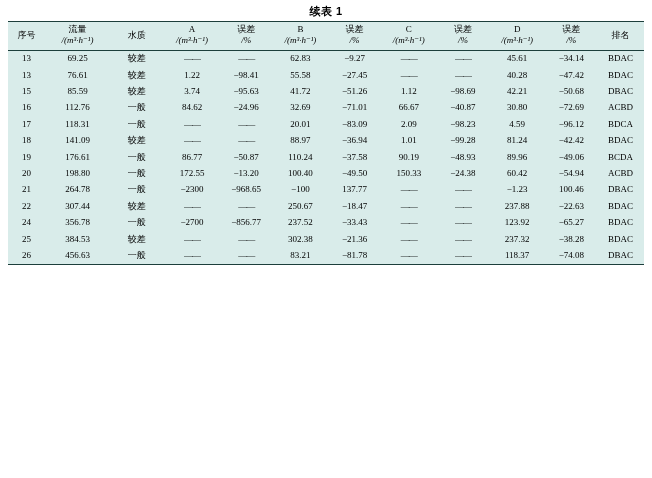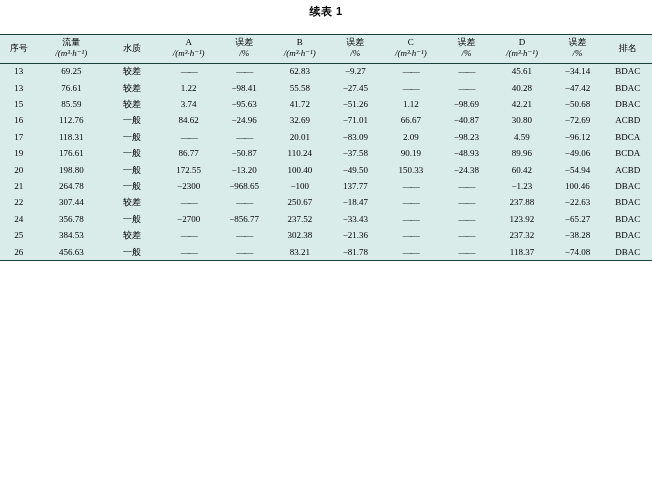--- a/index.html
+++ b/index.html
@@ -20,25 +20,25 @@
     height: 478px;
     background: #ffffff;
     box-sizing: border-box;
   }
   .table-caption {
     text-align: center;
     font-size: 11px;
     font-weight: bold;
     font-family: "Liberation Sans", sans-serif;
     padding-top: 4px;
-    padding-bottom: 15px;
+    padding-bottom: 2px;
     letter-spacing: 0.5px;
   }
   .table-wrap {
-    margin: 0 0;
+    margin: 0 8px;
     background: #f0abfc;
     border-top: 1.6px solid #1d3f3c;
     border-bottom: 1.6px solid #1d3f3c;
   }
   table.data {
     width: 100%;
     border-collapse: collapse;
     font-size: 9px;
     background: #d9ecea;
   }
@@ -201,20 +201,34 @@
             <td class="col-err dash">——</td>
             <td class="col-val">20.01</td>
             <td class="col-err">−83.09</td>
             <td class="col-val">2.09</td>
             <td class="col-err">−98.23</td>
             <td class="col-val">4.59</td>
             <td class="col-err">−96.12</td>
             <td class="col-rank">BDCA</td>
           </tr>
           <tr>
+            <td class="col-idx">18</td>
+            <td class="col-flow">141.09</td>
+            <td class="col-water">较差</td>
+            <td class="col-val dash">——</td>
+            <td class="col-err dash">——</td>
+            <td class="col-val">88.97</td>
+            <td class="col-err">−36.94</td>
+            <td class="col-val">1.01</td>
+            <td class="col-err">−99.28</td>
+            <td class="col-val">81.24</td>
+            <td class="col-err">−42.42</td>
+            <td class="col-rank">BDAC</td>
+          </tr>
+          <tr>
             <td class="col-idx">19</td>
             <td class="col-flow">176.61</td>
             <td class="col-water">一般</td>
             <td class="col-val">86.77</td>
             <td class="col-err">−50.87</td>
             <td class="col-val">110.24</td>
             <td class="col-err">−37.58</td>
             <td class="col-val">90.19</td>
             <td class="col-err">−48.93</td>
             <td class="col-val">89.96</td>

